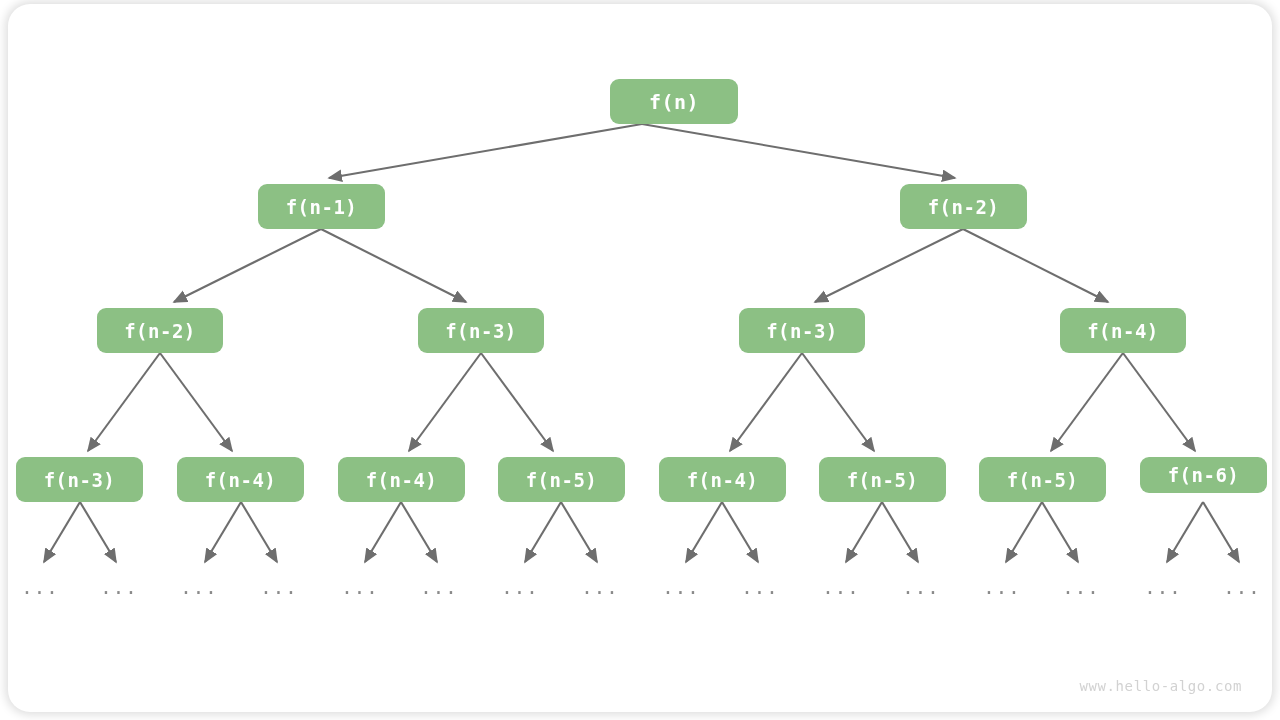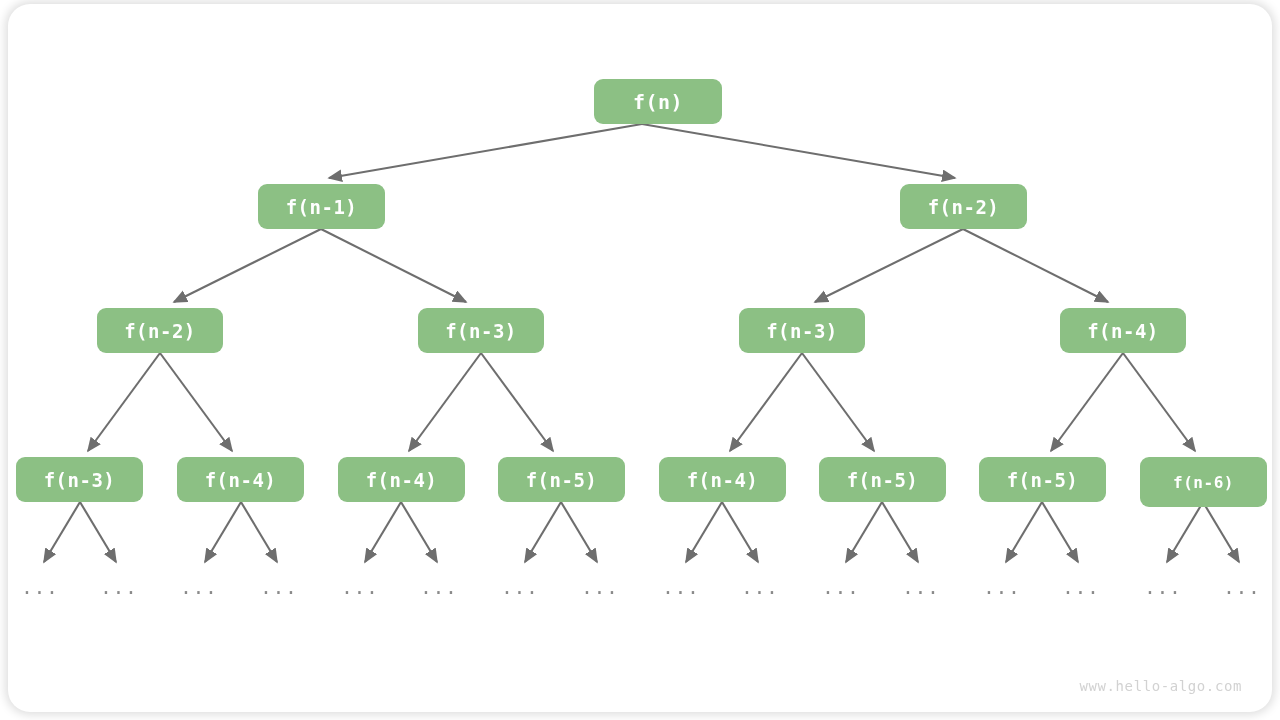--- a/index.html
+++ b/index.html
@@ -117,21 +117,21 @@
         <line x1="882" y1="502" x2="846" y2="562" stroke="#6e6e6e" stroke-width="2.1" marker-end="url(#arrowhead)"></line>
         <line x1="882" y1="502" x2="918" y2="562" stroke="#6e6e6e" stroke-width="2.1" marker-end="url(#arrowhead)"></line>
         <line x1="1042" y1="502" x2="1006" y2="562" stroke="#6e6e6e" stroke-width="2.1" marker-end="url(#arrowhead)"></line>
         <line x1="1042" y1="502" x2="1078" y2="562" stroke="#6e6e6e" stroke-width="2.1" marker-end="url(#arrowhead)"></line>
         <line x1="1203" y1="502" x2="1167" y2="562" stroke="#6e6e6e" stroke-width="2.1" marker-end="url(#arrowhead)"></line>
         <line x1="1203" y1="502" x2="1239" y2="562" stroke="#6e6e6e" stroke-width="2.1" marker-end="url(#arrowhead)"></line>
       </g>
   </svg>
 
   <div id="nodes-group">
-      <div class="node" style="left: 594px; top: 79px; width: 128px; height: 45px; font-size: 20px; background: rgb(140, 192, 132); color: rgb(255, 255, 255);">
+      <div class="node" style="left: 610px; top: 79px; width: 128px; height: 45px; font-size: 20px; background: rgb(140, 192, 132); color: rgb(255, 255, 255);">
         <span>f(n)</span>
       </div>
       <div class="node" style="left: 258px; top: 184px; width: 127px; height: 45px; font-size: 19px; background: rgb(140, 192, 132); color: rgb(255, 255, 255);">
         <span>f(n-1)</span>
       </div>
       <div class="node" style="left: 900px; top: 184px; width: 127px; height: 45px; font-size: 19px; background: rgb(140, 192, 132); color: rgb(255, 255, 255);">
         <span>f(n-2)</span>
       </div>
       <div class="node" style="left: 97px; top: 308px; width: 126px; height: 45px; font-size: 19px; background: rgb(140, 192, 132); color: rgb(255, 255, 255);">
         <span>f(n-2)</span>
@@ -159,21 +159,21 @@
       </div>
       <div class="node" style="left: 659px; top: 457px; width: 127px; height: 45px; font-size: 19px; background: rgb(140, 192, 132); color: rgb(255, 255, 255);">
         <span>f(n-4)</span>
       </div>
       <div class="node" style="left: 819px; top: 457px; width: 127px; height: 45px; font-size: 19px; background: rgb(140, 192, 132); color: rgb(255, 255, 255);">
         <span>f(n-5)</span>
       </div>
       <div class="node" style="left: 979px; top: 457px; width: 127px; height: 45px; font-size: 19px; background: rgb(140, 192, 132); color: rgb(255, 255, 255);">
         <span>f(n-5)</span>
       </div>
-      <div class="node" style="left: 1140px; top: 457px; width: 127px; height: 50px; font-size: 16px; background: rgb(140, 192, 132); color: rgb(255, 255, 255);">
+      <div class="node" style="left: 1140px; top: 457px; width: 127px; height: 36px; font-size: 19px; background: rgb(140, 192, 132); color: rgb(255, 255, 255);">
         <span>f(n-6)</span>
       </div>
     </div>
   <div id="dots-group">
       <div class="dots" style="left: 40px; top: 587px; color: rgb(138, 138, 138);">...</div>
       <div class="dots" style="left: 119px; top: 587px; color: rgb(138, 138, 138);">...</div>
       <div class="dots" style="left: 199px; top: 587px; color: rgb(138, 138, 138);">...</div>
       <div class="dots" style="left: 279px; top: 587px; color: rgb(138, 138, 138);">...</div>
       <div class="dots" style="left: 360px; top: 587px; color: rgb(138, 138, 138);">...</div>
       <div class="dots" style="left: 439px; top: 587px; color: rgb(138, 138, 138);">...</div>

